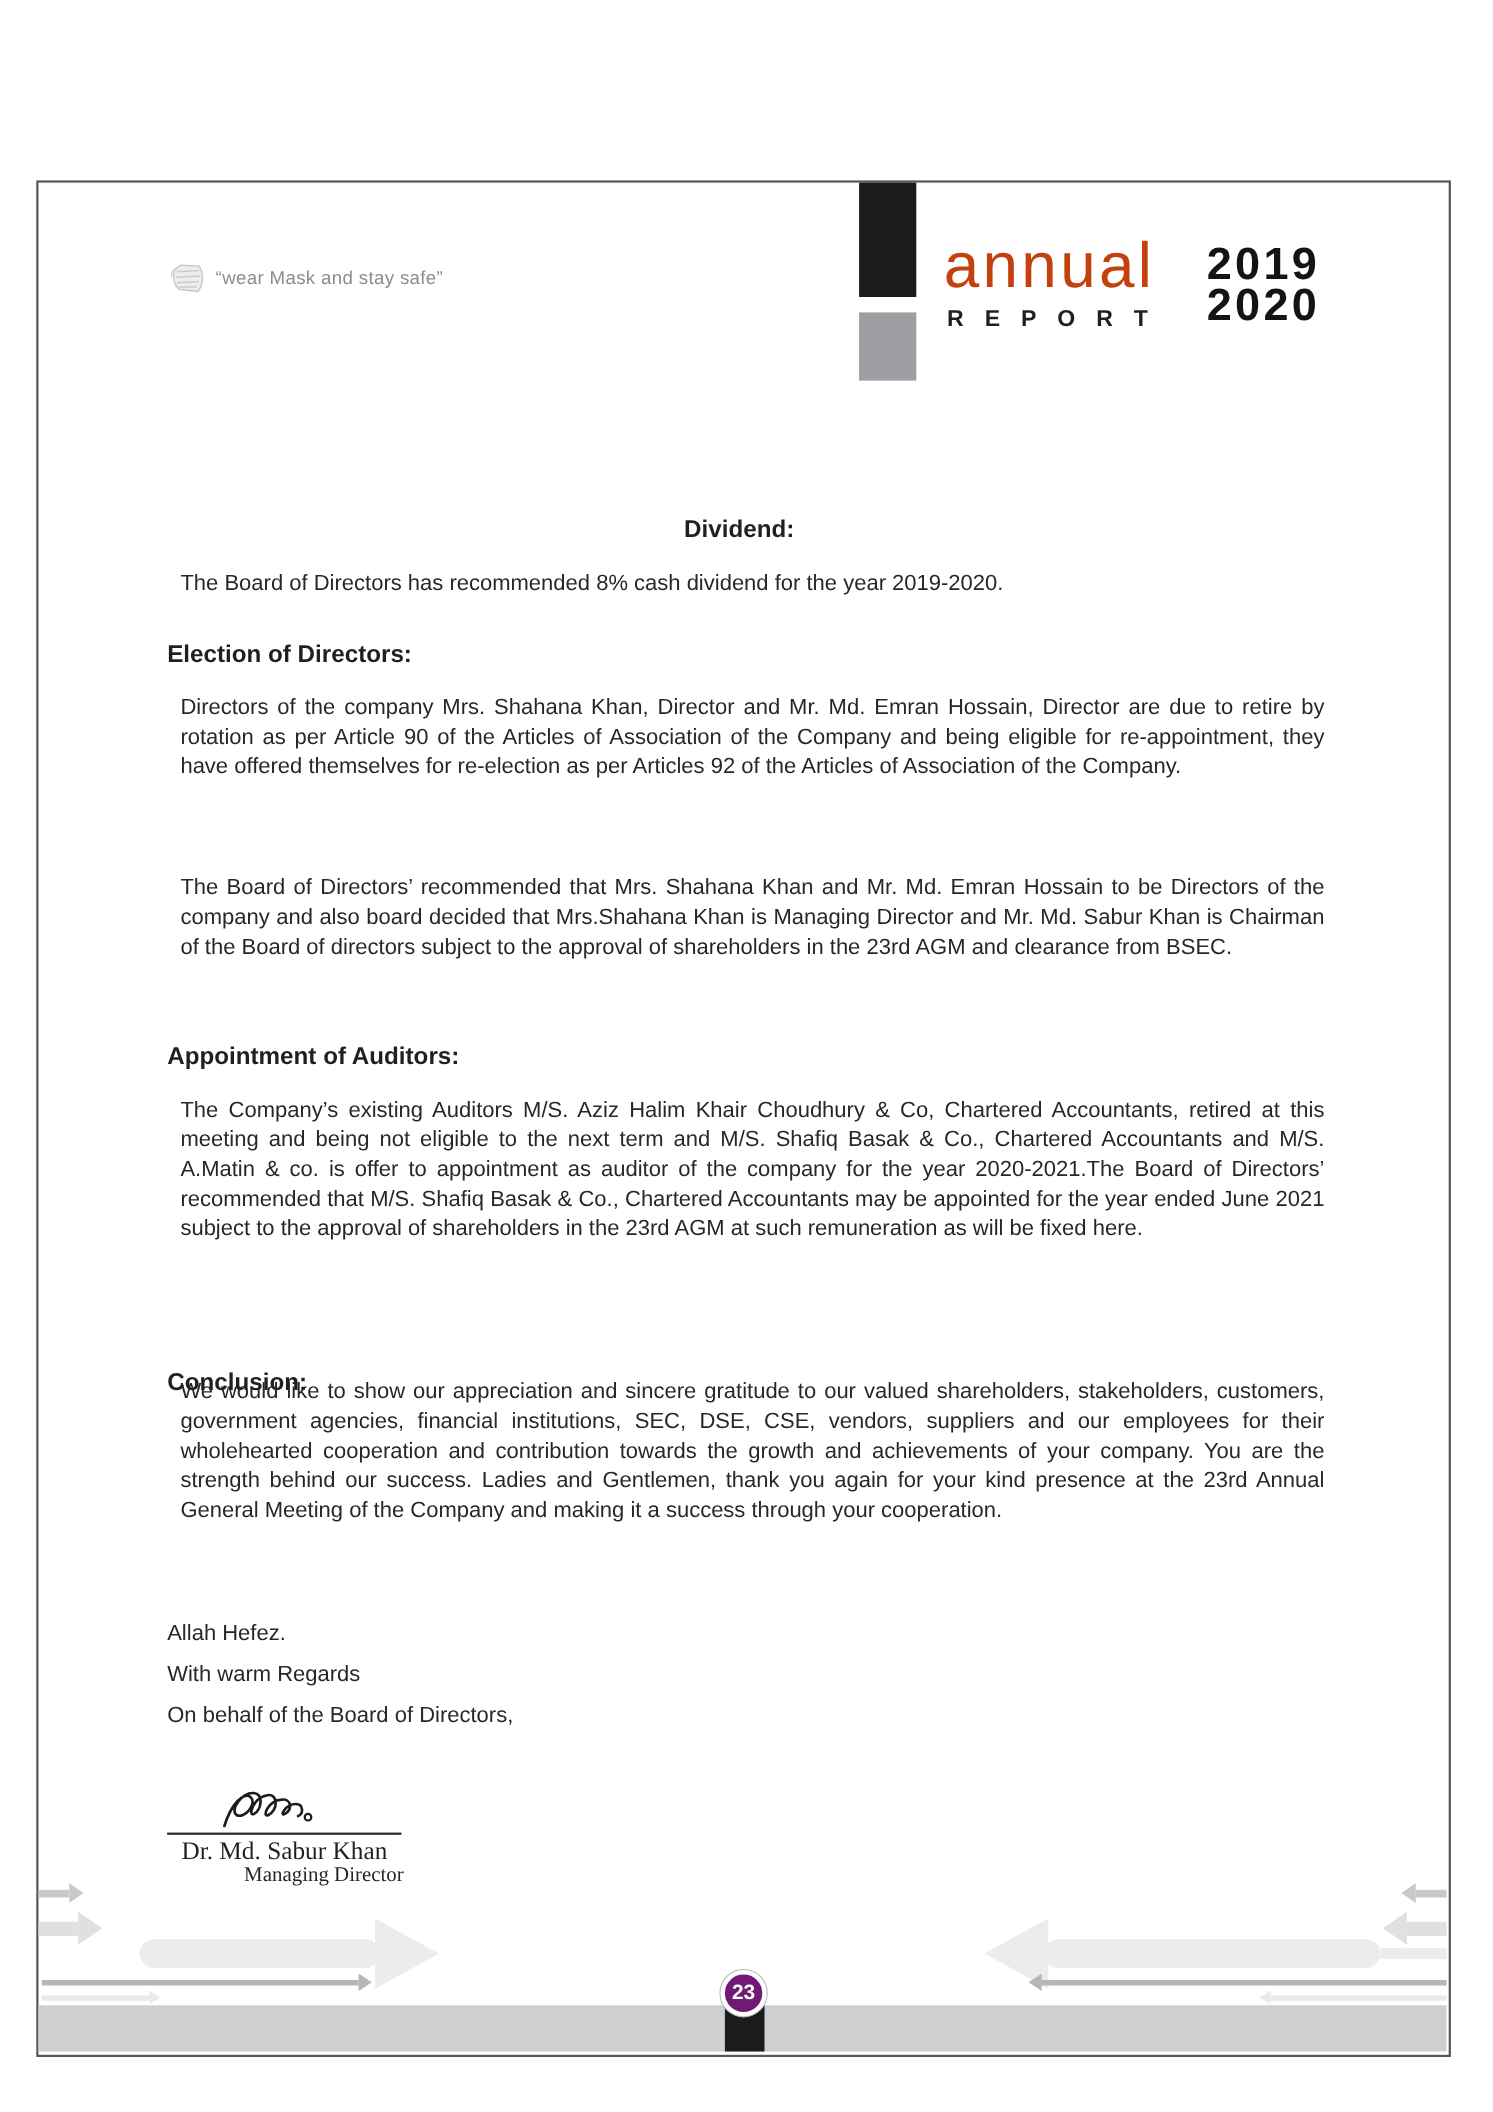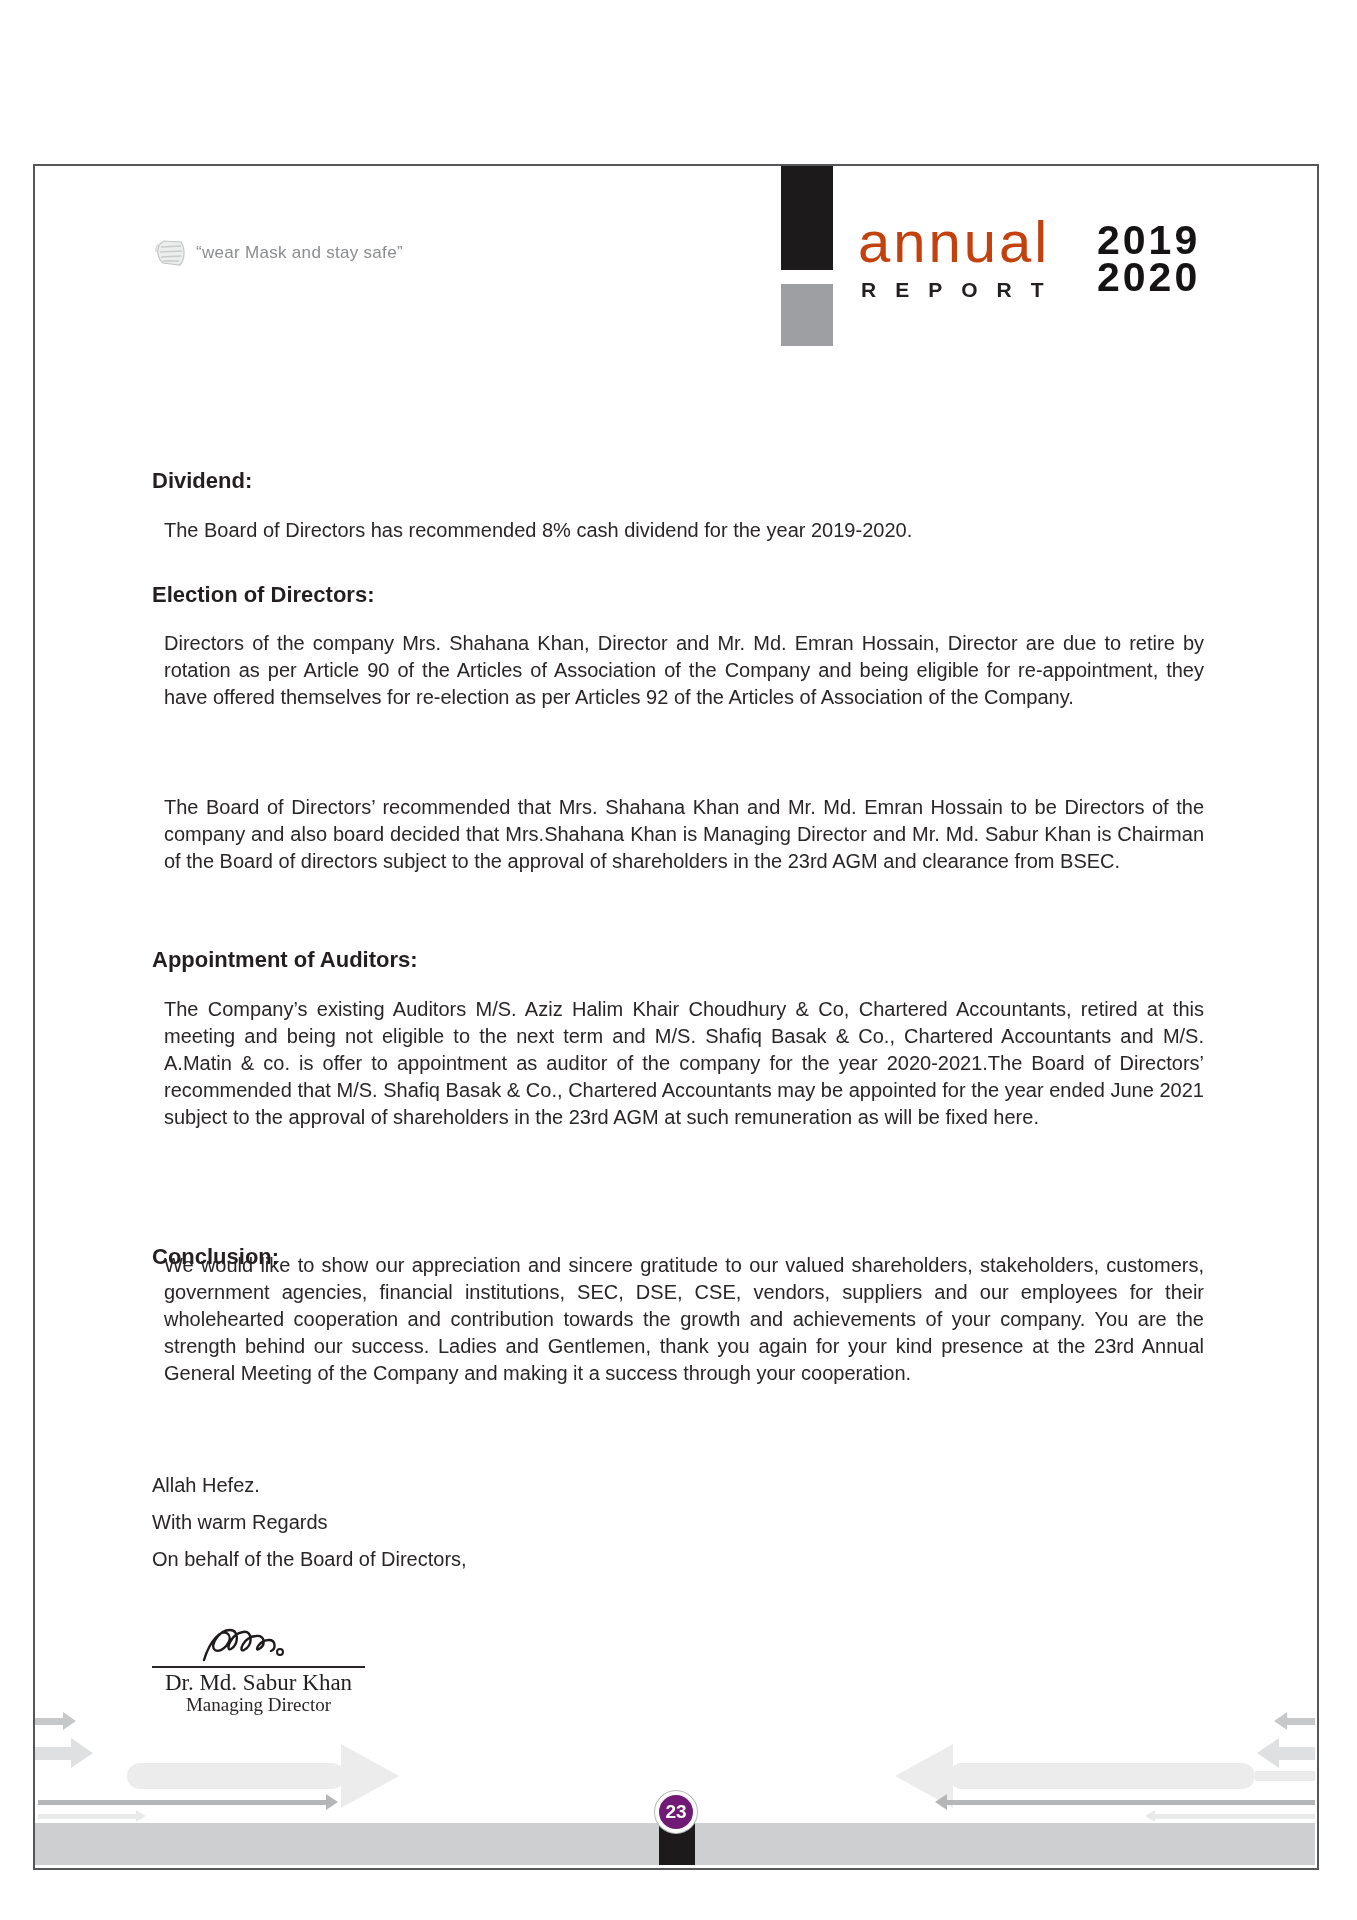--- a/index.html
+++ b/index.html
@@ -44,21 +44,21 @@
   .closing-line{position:absolute;font-size:20px;color:#2a2627;margin-top:12px;}
 
   
   .sig-scribble{position:absolute;left:200px;top:1624px;}
   .sig-line{position:absolute;left:152px;top:1666px;width:213px;height:2px;background:#2a2627;}
   .sig-name{
     position:absolute;left:150px;top:1670px;width:217px;text-align:center;
     font-family:"Liberation Serif", serif;font-size:23px;font-weight:400;color:#231f20;
   }
   .sig-title{
-    position:absolute;left:150px;top:1694px;width:217px;text-align:center;
+    position:absolute;left:150px;top:1694px;width:217px;text-align:right;
     font-family:"Liberation Serif", serif;font-size:19px;color:#2a2627;
   }
 
   
   .footer-band{position:absolute;left:35px;top:1823px;width:1280px;height:42px;background:#cdcfd0;z-index:2;}
   .page-num-tab{position:absolute;left:659px;top:1812px;width:36px;height:53px;background:#1d1a1b;z-index:3;}
   .page-num-circle{
     position:absolute;left:655px;top:1791px;width:34px;height:34px;border-radius:50%;
     background:#701a75;border:4px solid #ffffff;box-shadow:0 0 0 1px #b5b7b9;z-index:4;
     display:flex;align-items:center;justify-content:center;
@@ -90,21 +90,21 @@
 
 <div class="logo-black-rect"></div>
 <div class="logo-gray-rect"></div>
 <div class="logo-title">annual</div>
 <div class="logo-subtitle">REPORT</div>
 <div class="logo-years">
   <div>2019</div>
   <div>2020</div>
 </div>
 
-<div class="sec-heading col" style="top:468px;">Dividend:</div>
+<div class="sec-heading col" style="top:468px;text-align:center;">Dividend:</div>
 <p class="body-p col" style="top:505px;">The Board of Directors has recommended 8% cash dividend for the year 2019-2020.</p>
 
 <div class="sec-heading col" style="top:582px;">Election of Directors:</div>
 <p class="body-p col" style="top:618px;">Directors of the company Mrs. Shahana Khan, Director  and Mr. Md. Emran Hossain, Director are due to retire by rotation as per Article 90 of the Articles of Association of the Company and being eligible for re-appointment, they have offered themselves for re-election as per Articles 92 of the Articles of Association of the Company.</p>
 <p class="body-p col" style="top:782px;">The Board of Directors’ recommended that Mrs. Shahana Khan and Mr. Md. Emran Hossain to be Directors of the company and also board decided  that Mrs.Shahana Khan is Managing Director and Mr. Md. Sabur Khan is Chairman of the  Board of directors subject to the approval of shareholders in the 23rd  AGM and clearance from BSEC.</p>
 
 <div class="sec-heading col" style="top:947px;">Appointment of Auditors:</div>
 <p class="body-p col" style="top:984px;">The Company’s existing Auditors M/S. Aziz Halim Khair Choudhury &amp; Co, Chartered Accountants, retired at this meeting  and being not eligible to the next term and M/S. Shafiq Basak &amp; Co., Chartered Accountants and M/S. A.Matin &amp; co. is offer to appointment as auditor of the company for the year 2020-2021.The Board of Directors’ recommended that M/S. Shafiq Basak &amp; Co., Chartered Accountants may be appointed for the year ended June 2021 subject to the approval of shareholders in the 23rd  AGM at such remuneration as will be fixed here.</p>
 
 <div class="sec-heading col" style="top:1204px;margin-top:40px;">Conclusion:</div>

